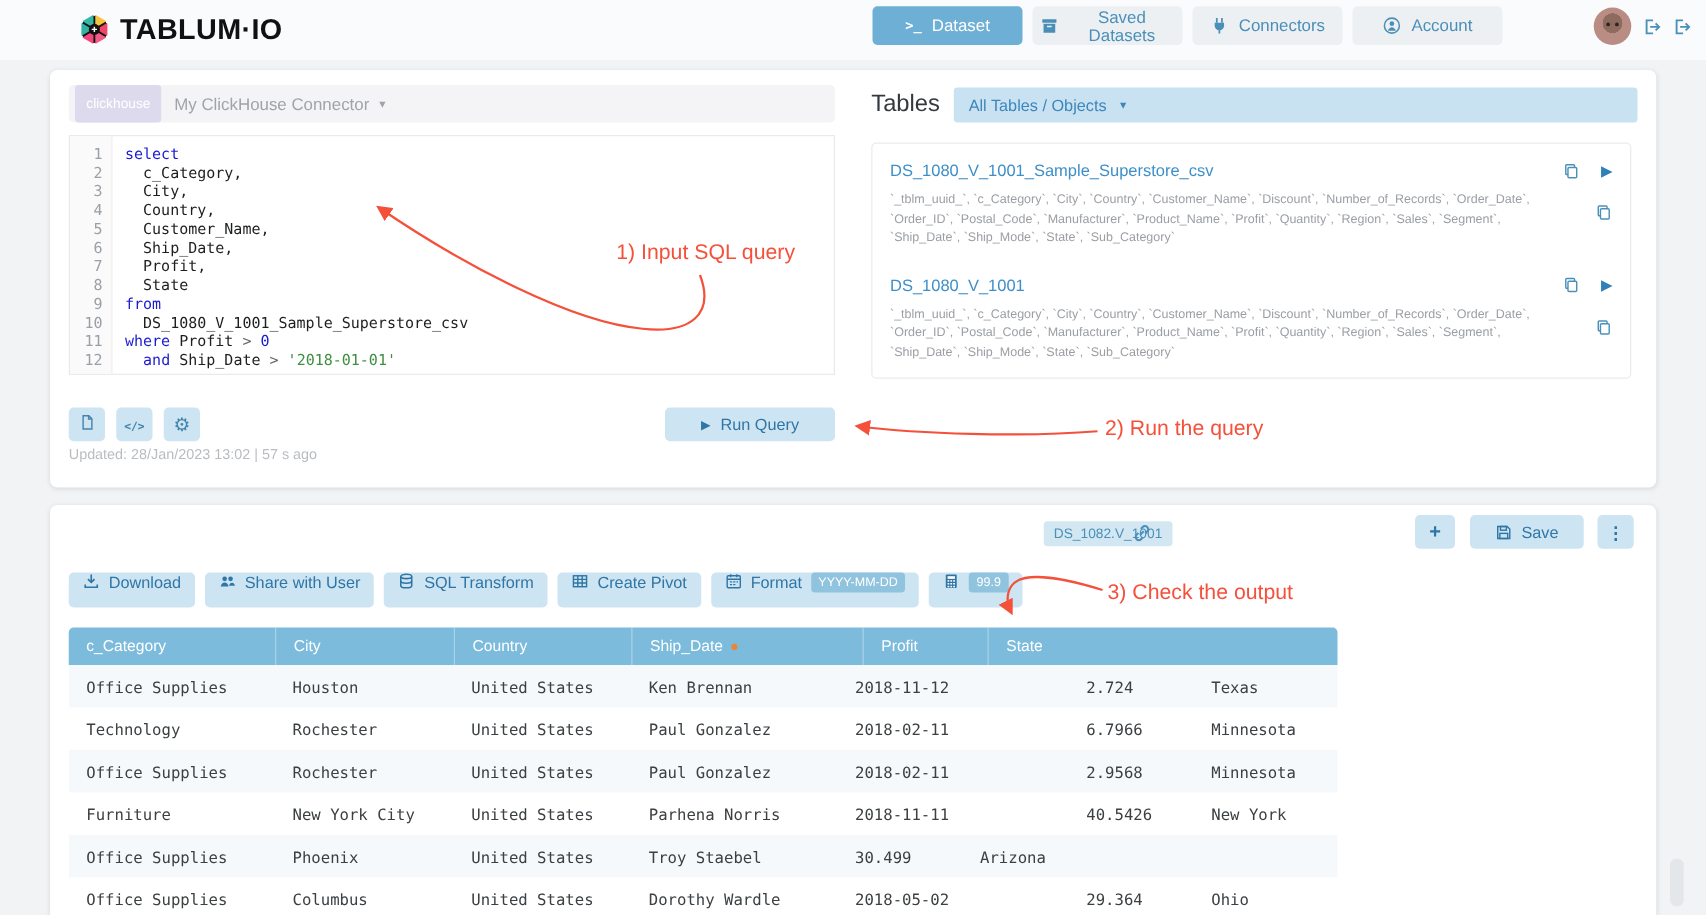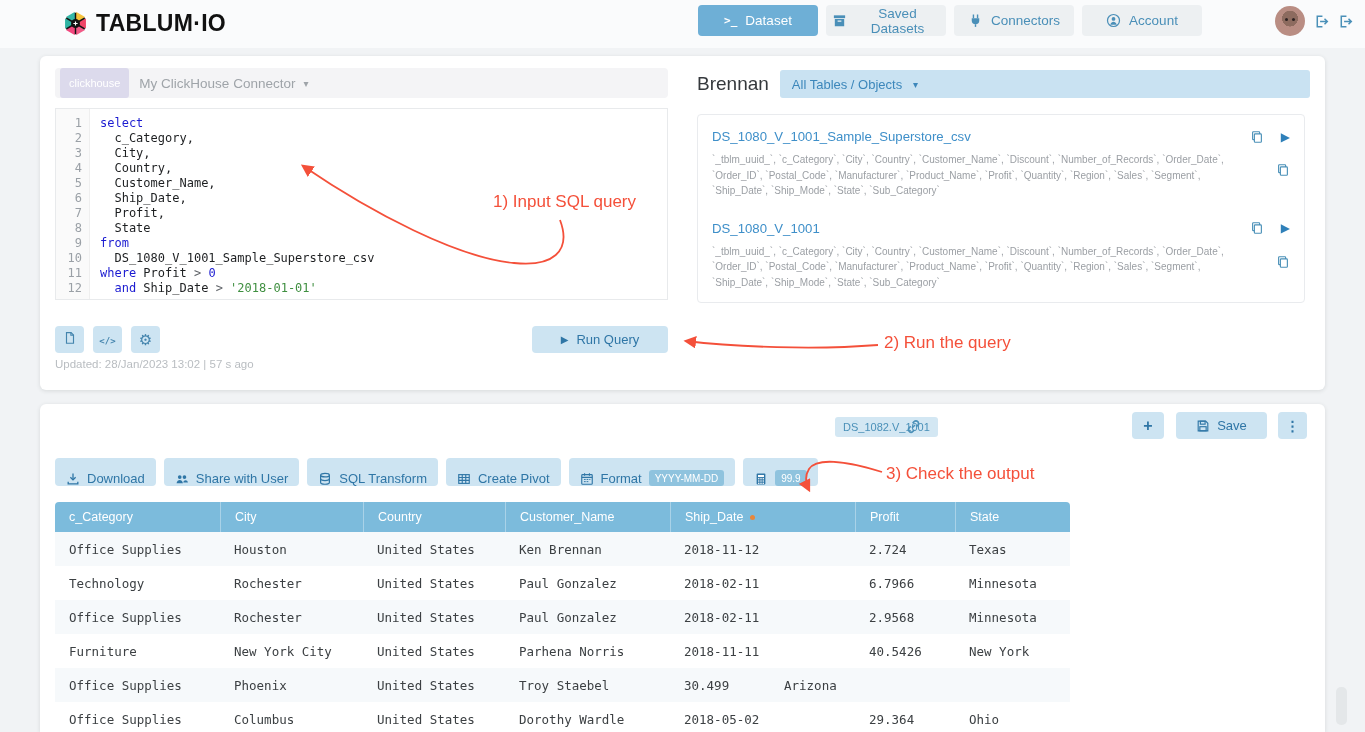--- a/index.html
+++ b/index.html
@@ -87,21 +87,21 @@
   .link-ico svg{width:17px;height:17px;}
   .sq-btn{position:absolute;top:8px;height:27px;border:none;border-radius:4px;background:#cde4f2;
     color:#2f76a6;cursor:pointer;font-family:inherit;display:flex;align-items:center;justify-content:center;}
   .plus-btn{right:161px;width:32px;font-size:16px;font-weight:bold;}
   .save-btn{right:58px;width:91px;font-size:13px;gap:7px;}
   .save-btn svg{width:14px;height:14px;}
   .kebab-btn{right:18px;width:29px;font-size:14px;font-weight:bold;}
 
   .toolbar{position:absolute;left:15px;top:54px;display:flex;gap:8px;}
   .tb-btn{height:28px;border:none;border-radius:4px;background:#cde4f2;color:#2f76a6;font-size:13px;
-    font-family:inherit;display:flex;align-items:flex-end;gap:7px;padding:0 11px;cursor:pointer;}
+    font-family:inherit;display:flex;align-items:flex-start;gap:7px;padding:0 11px;cursor:pointer;}
   .tb-btn svg{width:14px;height:14px;}
   .tb-btn .lbl:empty{display:none;}
   .tb-badge{background:#8fc3de;color:#fff;font-size:10px;padding:2.5px 6px;border-radius:3px;}
 
   .data-table{position:absolute;left:15px;top:98px;width:1015px;}
   .thead{display:flex;height:30px;background:#7cbbdc;border-radius:4px 4px 0 0;}
   .th{display:flex;align-items:center;color:#fff;font-size:12.5px;padding-left:14px;box-sizing:border-box;
     border-left:1px solid rgba(255,255,255,.35);cursor:pointer;}
   .th:first-child{border-left:none;}
   .sort-dot{width:5px;height:5px;border-radius:50%;background:#e8873c;margin-left:7px;}
@@ -256,21 +256,21 @@
 
     <button class="run-btn">
       <span class="play-glyph">▶</span>
       <span>Run Query</span>
     </button>
 
     <div class="updated">Updated: 28/Jan/2023 13:02 | 57 s ago</div>
 
     <div class="right-panel">
       <div class="panel-head">
-        <span class="tables-title">Brennan</span>
+        <span class="tables-title">Tables</span>
         <div class="filter-bar">
           <span>All Tables / Objects</span>
           <span class="caret">&nbsp;▾</span>
         </div>
       </div>
       <div class="tables-list">
 
       <div class="entry">
             <div class="entry-head">
               <a class="entry-link">DS_1080_V_1001_Sample_Superstore_csv</a>
@@ -421,23 +421,20 @@
       <div class="thead" id="tbl-head">
           <div class="th" style="width: 165px;">
             <span>c_Category</span>
           </div>
           <div class="th" style="width: 143px;">
             <span>City</span>
           </div>
           <div class="th" style="width: 142px;">
             <span>Country</span>
           </div>
-          <div class="th" style="width: 165px;">
-            <span>Customer_Name</span>
-          </div>
           <div class="th" style="width: 185px;">
             <span>Ship_Date</span>
             <span class="sort-dot" style="background: rgb(232, 135, 60);"></span>
           </div>
           <div class="th" style="width: 100px;">
             <span>Profit</span>
           </div>
           <div class="th" style="width: 115px;">
             <span>State</span>
           </div>

